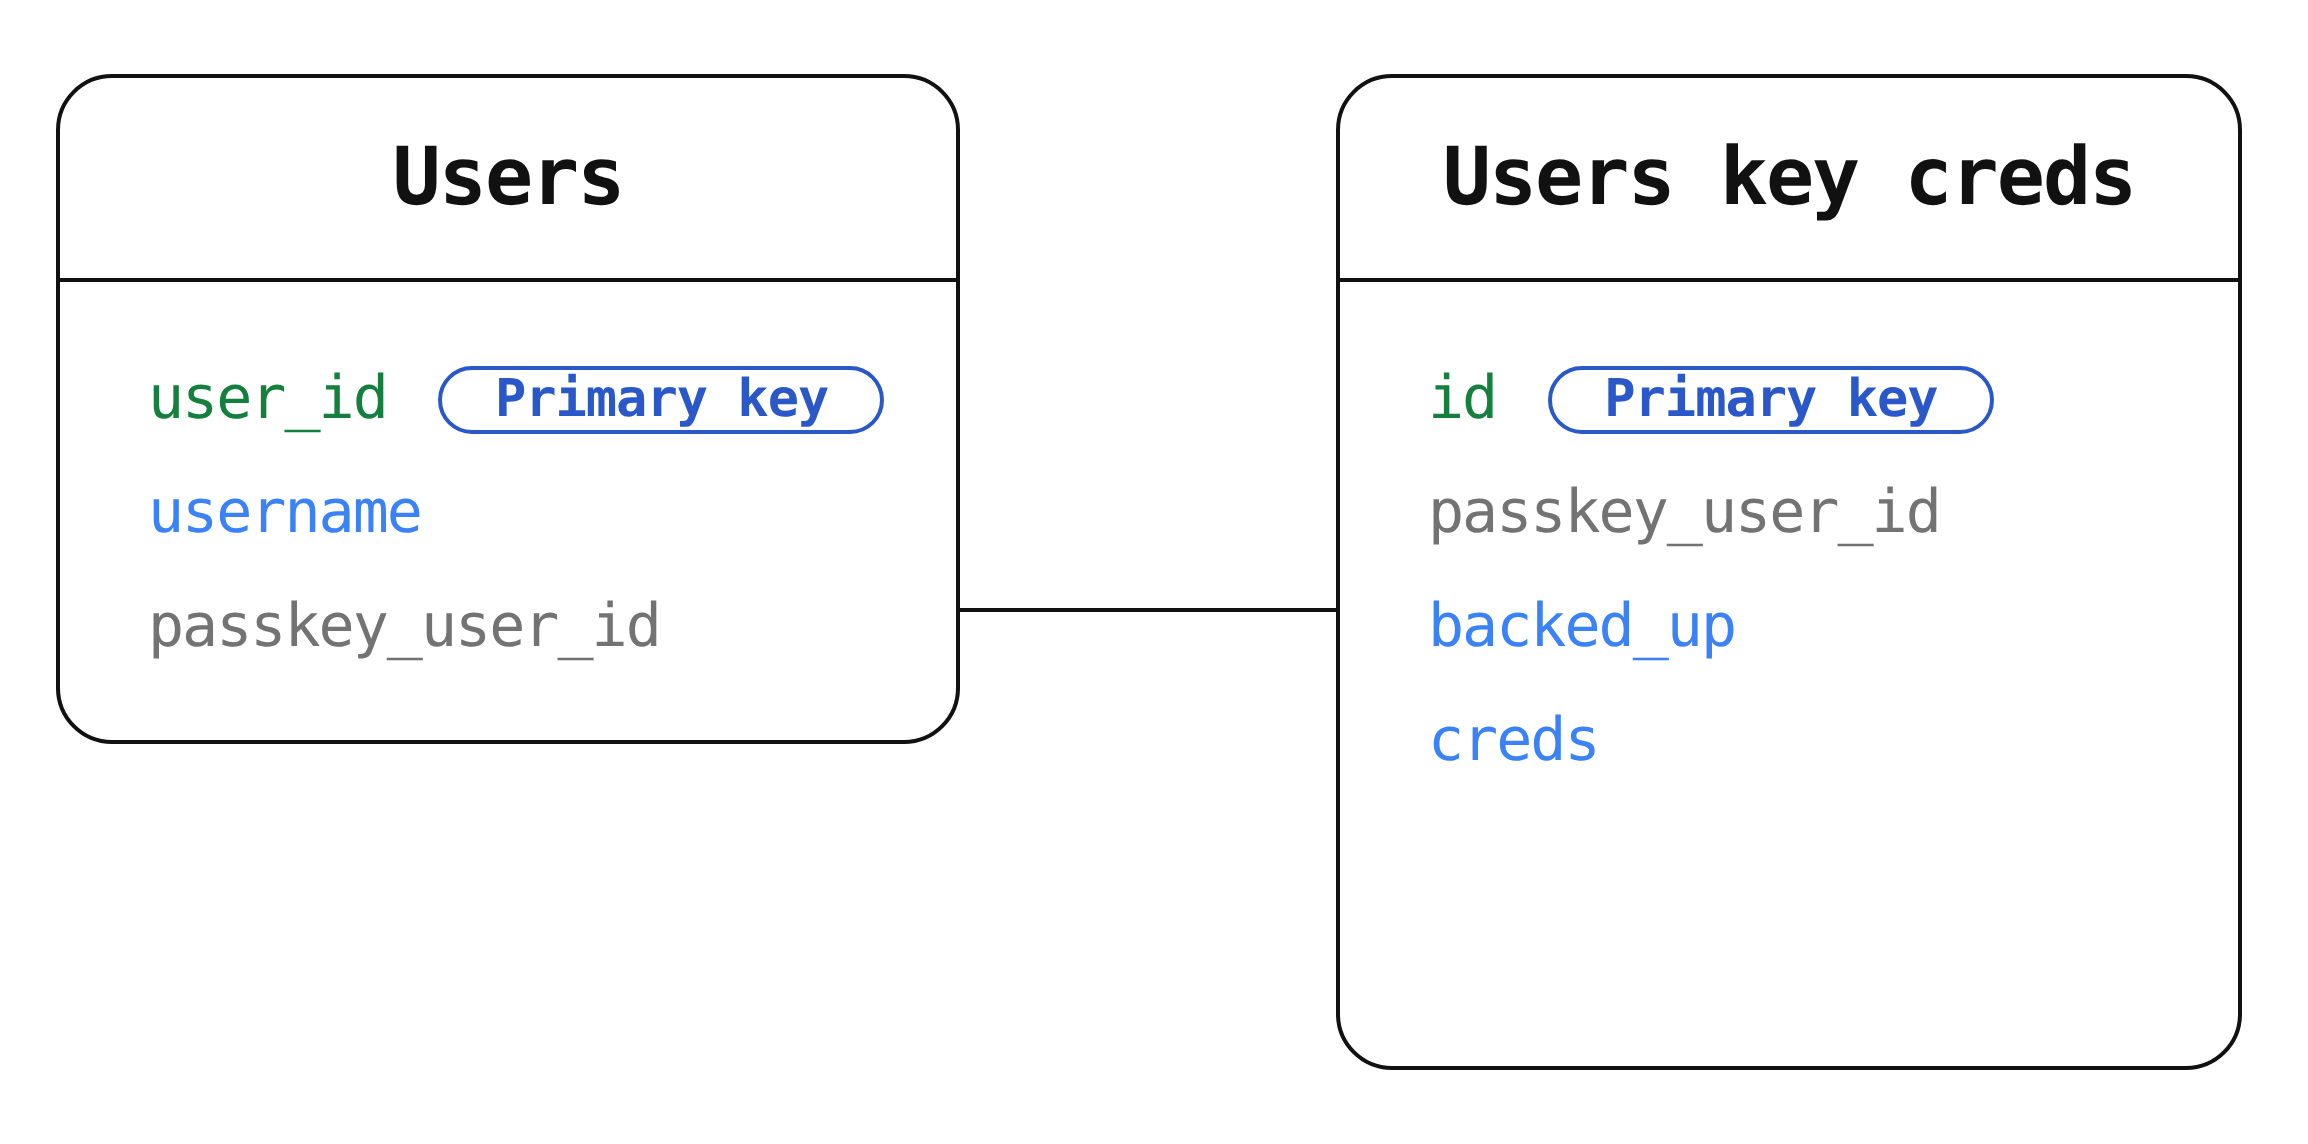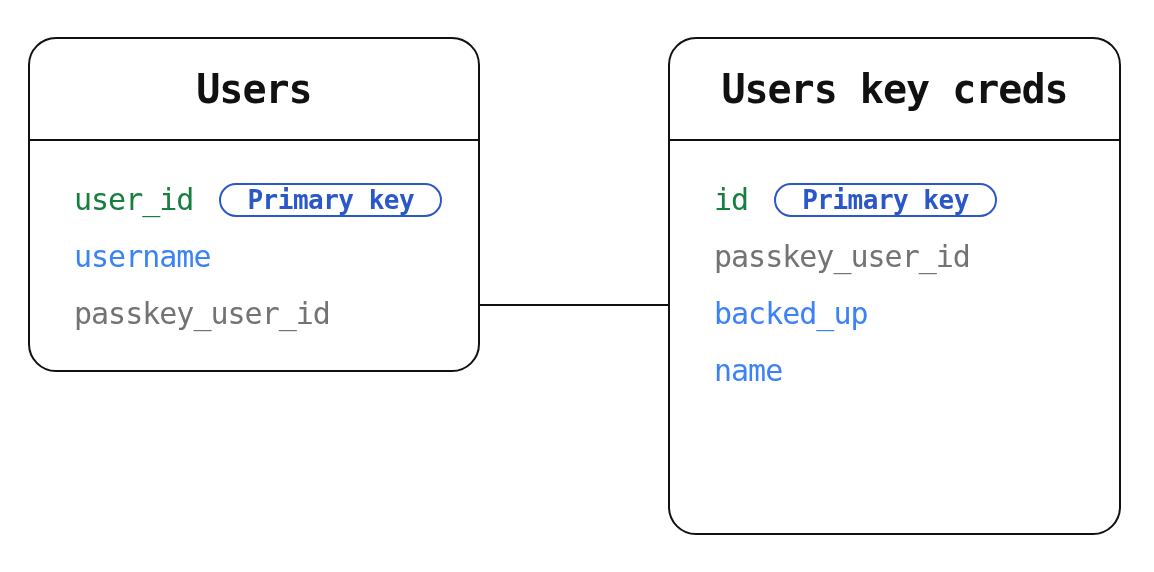--- a/index.html
+++ b/index.html
@@ -125,18 +125,18 @@
         <span class="field-name role-primary">id</span>
         <span class="pk-badge">Primary key</span>
       </div>
       <div class="field-row">
         <span class="field-name role-foreign">passkey_user_id</span>
       </div>
       <div class="field-row">
         <span class="field-name">backed_up</span>
       </div>
       <div class="field-row">
-        <span class="field-name">name</span>
+        <span class="field-name">creds</span>
       </div>
     </div>
   </div>
 
 </div>
 
 </body></html>

